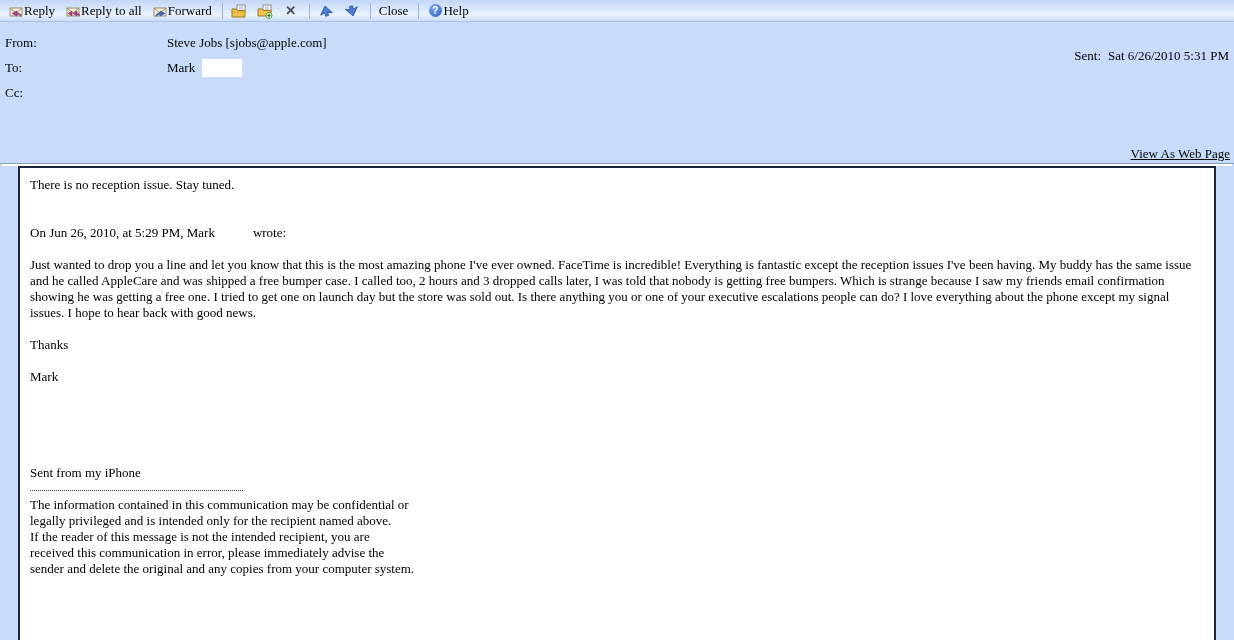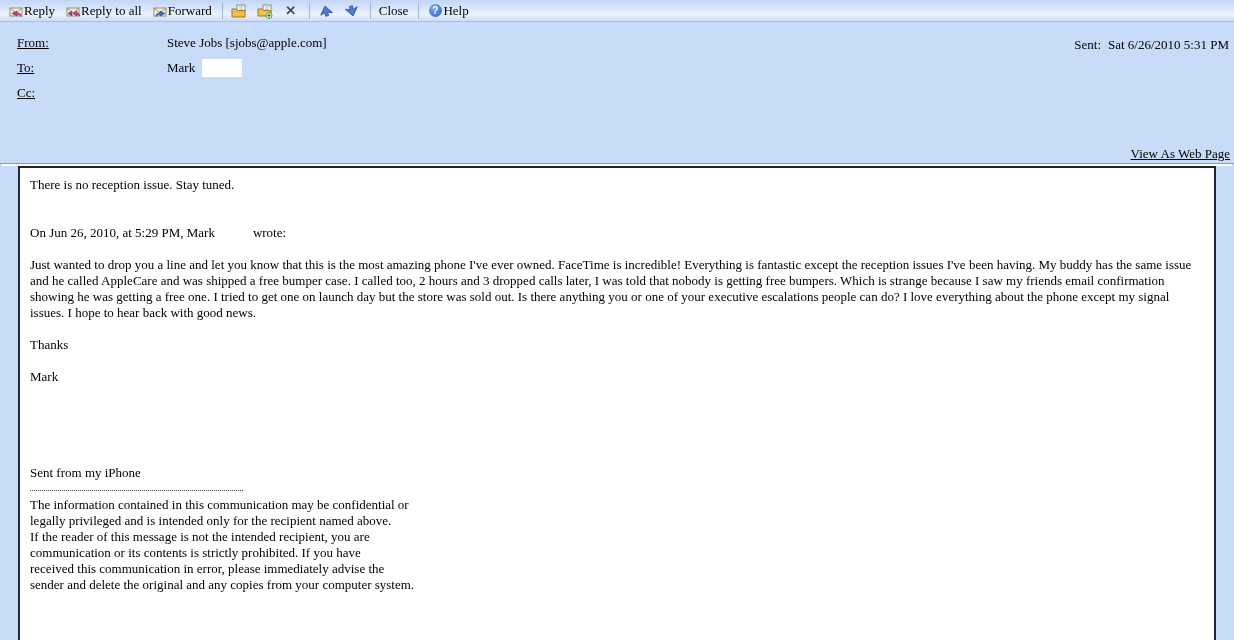--- a/index.html
+++ b/index.html
@@ -49,29 +49,29 @@
 
   
   .mail-header {
     flex: 0 0 142px;
     position: relative;
     background: #c8dcf9;
     padding-top: 13px;
     border-bottom: 1px solid #8d9cb5;
   }
   .hdr-row { display: flex; height: 25px; align-items: flex-start; }
-  .hdr-label { width: 167px; padding-left: 17px; flex: 0 0 167px; text-decoration: underline; }
+  .hdr-label { width: 167px; padding-left: 5px; flex: 0 0 167px; }
   .hdr-value { display: flex; align-items: flex-start; }
   .redact {
     background: #fff;
     display: inline-block;
   }
   .redact-to { width: 40px; height: 18px; margin-left: 7px; margin-top: -1px; }
   .redact-subject { width: 110px; height: 21px; margin-left: -3px; margin-top: -3px; }
-  .sent-stamp { position: absolute; top: 15px; right: 5px; }
+  .sent-stamp { position: absolute; top: 26px; right: 5px; }
   .sent-stamp .gap { display: inline-block; width: 7px; }
   .web-page-link {
     position: absolute;
     right: 4px;
     bottom: 1px;
     text-decoration: underline;
     color: #000;
     cursor: pointer;
   }
 
@@ -254,18 +254,17 @@
   <div>Mark</div>
   <div class="blank-5"></div>
 
   <div>Sent from my iPhone</div>
   <div class="dotted-sep"></div>
 
   <div class="disclaimer">
     <div>The information contained in this communication may be confidential or</div>
     <div>legally privileged and is intended only for the recipient named above.</div>
     <div>If the reader of this message is not the intended recipient, you are</div>
-    <div>communication or its contents is strictly prohibited. If you have</div>
     <div>received this communication in error, please immediately advise the</div>
     <div>sender and delete the original and any copies from your computer system.</div>
   </div>
 
 </div>
 
 </body></html>

